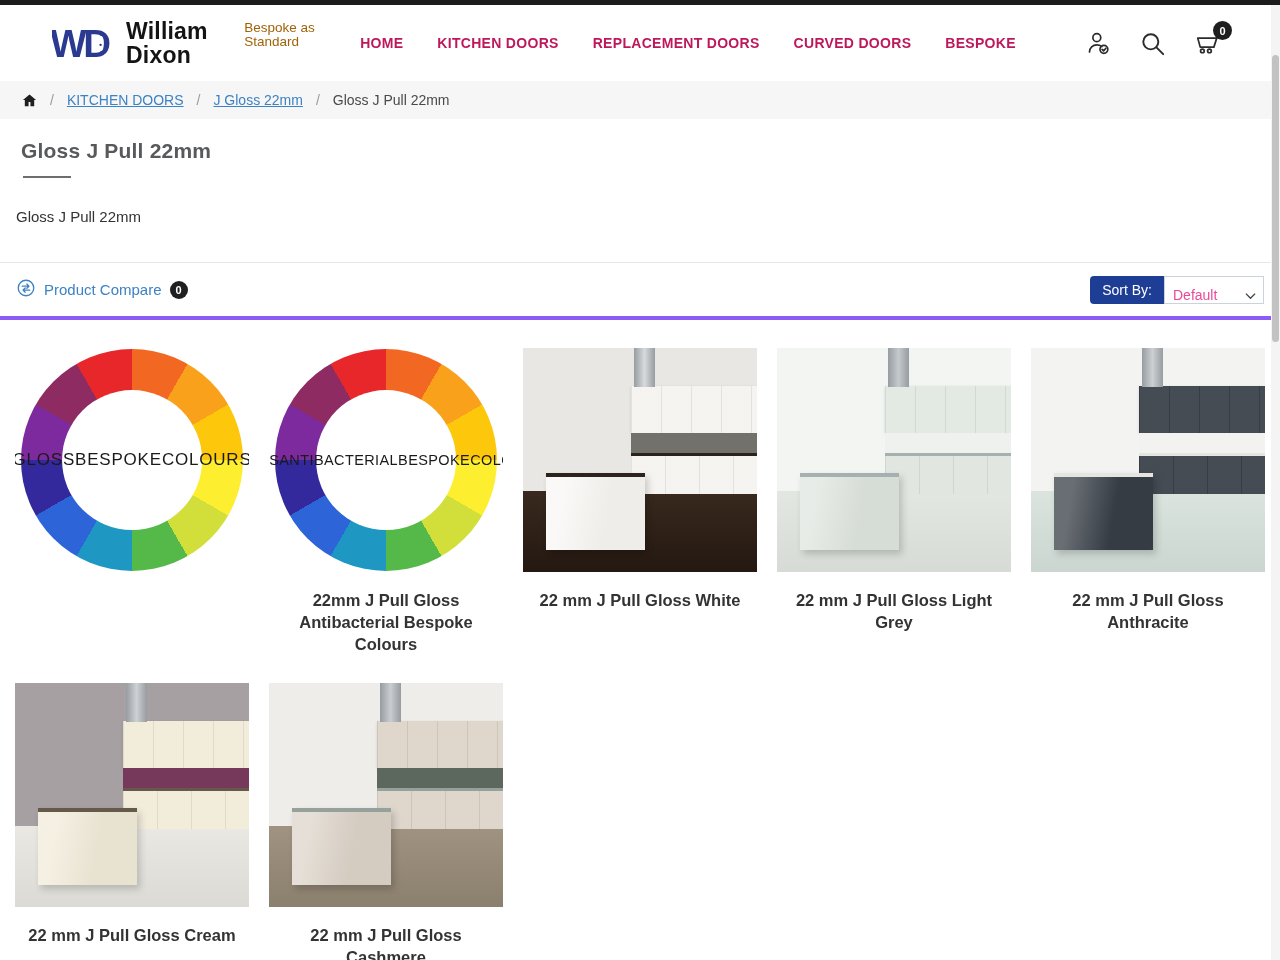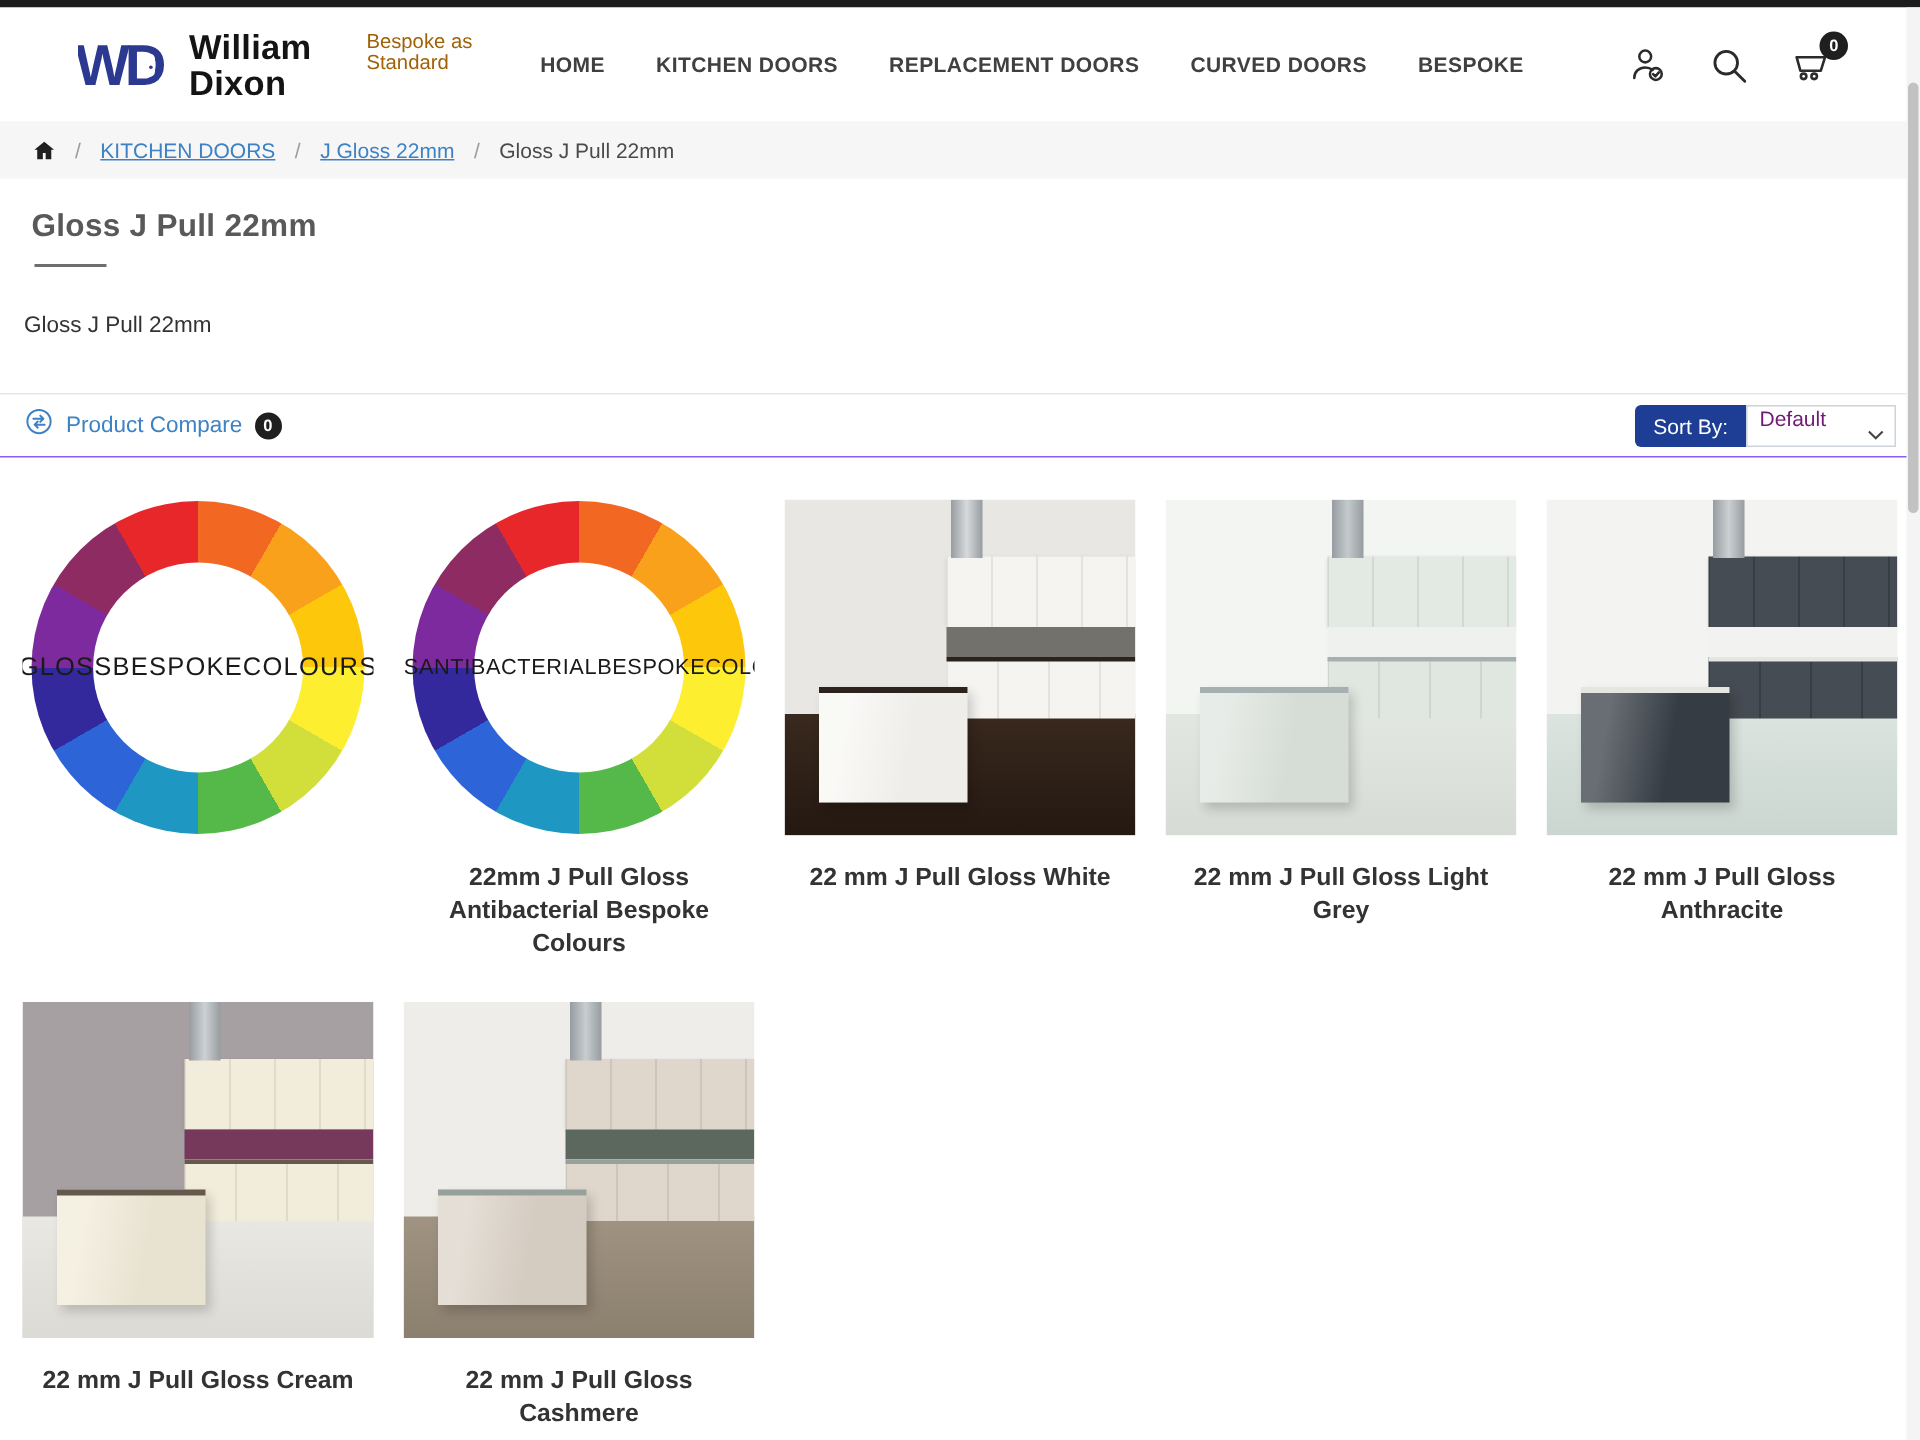--- a/index.html
+++ b/index.html
@@ -13,21 +13,21 @@
   .topbar { height:5px; background:#1c1c1c; width:100%; }
 
   
   .header { height:76px; display:flex; align-items:center; padding:0 40px 0 52px; background:#fff; }
   .logo { display:flex; align-items:center; gap:8px; width:292px; flex:0 0 auto; }
   .logo-mark { display:flex; align-items:center; }
   .logo-text { display:flex; flex-direction:row; line-height:1.05; }
   .logo-name { font-size:23px; font-weight:bold; color:#141414; letter-spacing:0.2px; }
   .logo-tagline { font-size:13.5px; color:#a16207; margin-top:2px; }
   .nav { flex:1; display:flex; justify-content:center; gap:34px; }
-  .nav-item { font-size:14px; font-weight:bold; color:#404040; letter-spacing:0.3px; cursor:pointer; white-space:nowrap; }
+  .nav-item { font-size:14px; font-weight:bold; color:#be185d; letter-spacing:0.3px; cursor:pointer; white-space:nowrap; }
   .header-icons { display:flex; align-items:center; gap:27px; flex:0 0 auto; padding-right:18px; }
   .icon-btn { position:relative; display:flex; align-items:center; justify-content:center; cursor:pointer; }
   .hamburger { display:flex; flex-direction:column; gap:5px; width:26px; }
   .hamburger span { display:block; height:3px; background:#2e2e2e; border-radius:1px; }
   .cart-badge {
     position:absolute; top:-9px; right:-10px; width:19px; height:19px; border-radius:50%;
     background:#1f1f1f; color:#fff; font-size:11px; font-weight:bold;
     display:flex; align-items:center; justify-content:center;
   }
 
@@ -39,37 +39,37 @@
   .home-icon { display:flex; align-items:center; cursor:pointer; }
 
   
   .page-head { padding:20px 15px 0 15px; }
   .page-title { margin:0 0 0 6px; font-size:21px; font-weight:bold; color:#58595b; letter-spacing:0.2px; }
   .title-underline { width:48px; height:2px; background:#6d6e70; margin:13px 0 0 8px; }
   .page-desc { margin:30px 0 0 1px; font-size:15px; color:#333; }
 
   
   .compare-bar {
-    margin-top:37px; height:43px; border-top:1px solid #e6e6e6; border-bottom:1px solid #8b5cf6;
+    margin-top:37px; height:58px; border-top:1px solid #e6e6e6; border-bottom:4px solid #8b5cf6;
     display:flex; align-items:center; justify-content:space-between; padding:14px 16px;
   }
   .compare-left { display:flex; align-items:center; gap:8px; cursor:pointer; }
   .compare-label { color:#3c82c4; font-size:15px; }
   .compare-count {
     width:18px; height:18px; border-radius:50%; background:#1f1f1f; color:#fff;
     font-size:11px; font-weight:bold; display:flex; align-items:center; justify-content:center;
   }
   .sort-group { display:flex; align-items:center; }
   .sort-label {
     background:#1d3e94; color:#fff; font-size:14px; padding:6px 12px;
     border-radius:4px 0 0 4px; line-height:16px;
   }
   .sort-select {
     position:relative; width:100px; height:28px; background:#fff; border:1px solid #cdd3da;
-    display:flex; align-items:flex-start; padding:0 22px 0 8px; font-size:14px; color:#701a75; cursor:pointer;
+    display:flex; align-items:flex-end; padding:0 22px 0 8px; font-size:14px; color:#ec4899; cursor:pointer;
   }
   .sort-select .chev { position:absolute; right:7px; top:10px; }
 
   
   .product-grid {
     display:grid; grid-template-columns:repeat(5, 1fr);
     column-gap:20px; row-gap:24px; padding:28px 15px 0 15px;
   }
   .product-card { display:flex; flex-direction:column; }
   .product-image { display:block; height:224px; overflow:hidden; position:relative; cursor:pointer; background:#fff; }

